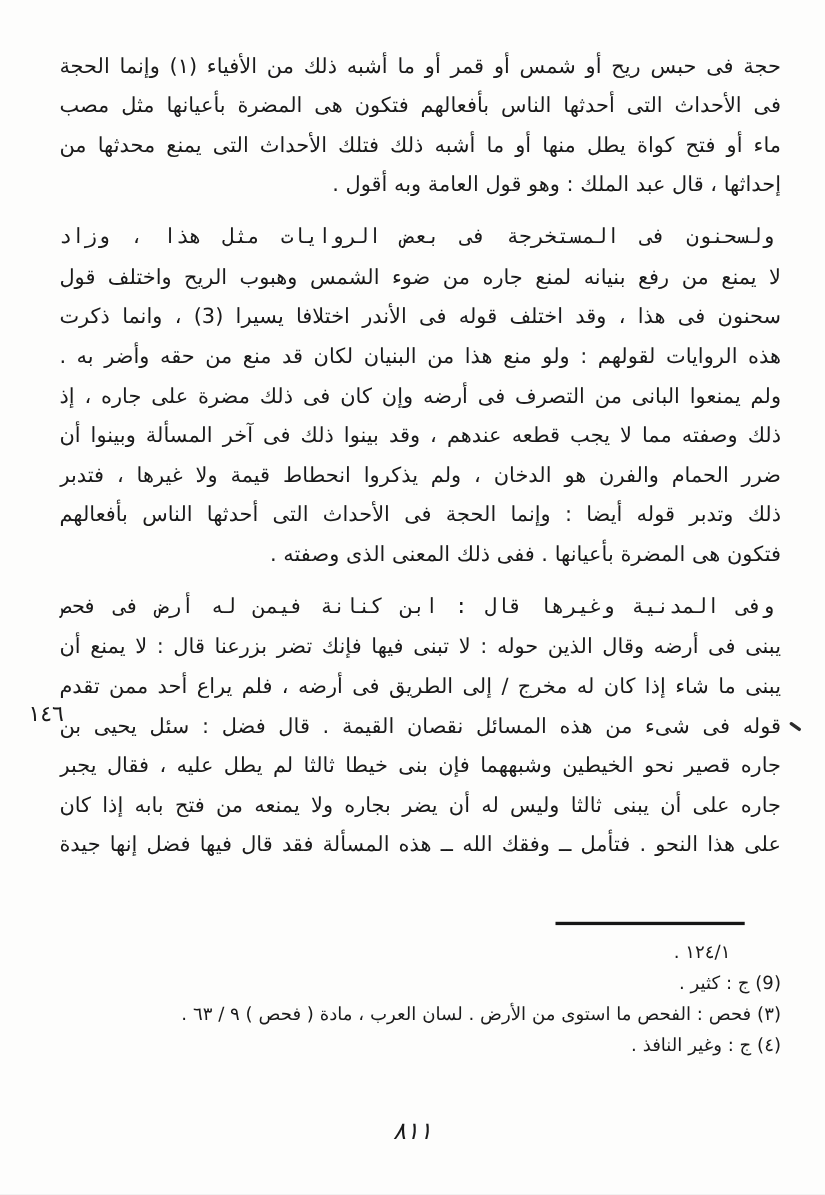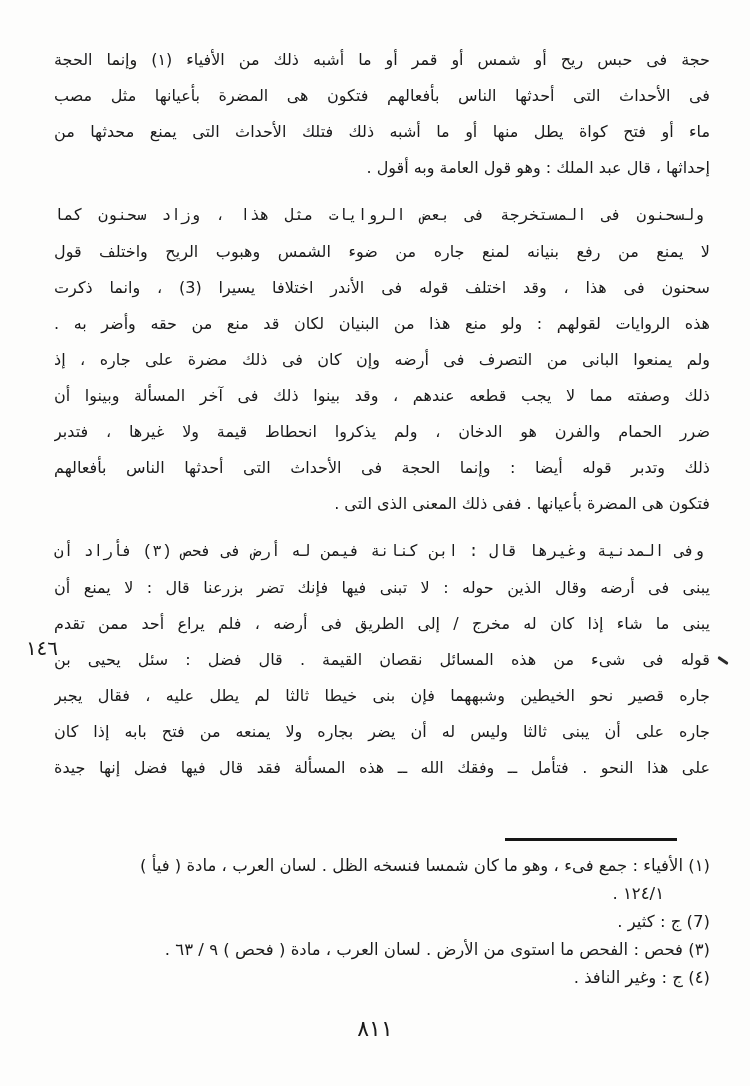--- a/index.html
+++ b/index.html
@@ -17,21 +17,21 @@
     overflow: hidden;
     margin: 0 auto;
   }
   
   .body-text {
     position: absolute;
     top: 42px;
     right: 40px;
     left: 54px;
     direction: rtl;
-    font-size: 16px;
+    font-size: 19px;
     line-height: 36px;
     text-align: right;
   }
   .body-line {
     height: 36px;
     overflow: hidden;
     white-space: nowrap;
   }
   .body-line.j {
     white-space: normal;
@@ -91,20 +91,21 @@
   
   .page-number {
     position: absolute;
     top: 1016px;
     left: 0;
     right: 0;
     text-align: center;
     font-size: 22px;
     direction: rtl;
     letter-spacing: 2px;
+    font-style: italic;
   }
 </style>
 </head>
 <body>
 
 <div class="page">
 
   <div class="margin-folio">١٤٦</div>
 
   <div class="ink-speck"></div>
@@ -115,35 +116,34 @@
       <div class="body-line j">ماء أو فتح كواة يطل منها أو ما أشبه ذلك فتلك الأحداث التى يمنع محدثها من</div>
       <div class="body-line">إحداثها ، قال عبد الملك : وهو قول العامة وبه أقول .</div>
       <div class="body-line j ind pgap">ولسحنون فى المستخرجة فى بعض الروايات مثل هذا ، وزاد سحنون كما</div>
       <div class="body-line j">لا يمنع من رفع بنيانه لمنع جاره من ضوء الشمس وهبوب الريح واختلف قول</div>
       <div class="body-line j">سحنون فى هذا ، وقد اختلف قوله فى الأندر اختلافا يسيرا (3) ، وانما ذكرت</div>
       <div class="body-line j">هذه الروايات لقولهم : ولو منع هذا من البنيان لكان قد منع من حقه وأضر به .</div>
       <div class="body-line j">ولم يمنعوا البانى من التصرف فى أرضه وإن كان فى ذلك مضرة على جاره ، إذ</div>
       <div class="body-line j">ذلك وصفته مما لا يجب قطعه عندهم ، وقد بينوا ذلك فى آخر المسألة وبينوا أن</div>
       <div class="body-line j">ضرر الحمام والفرن هو الدخان ، ولم يذكروا انحطاط قيمة ولا غيرها ، فتدبر</div>
       <div class="body-line j">ذلك وتدبر قوله أيضا : وإنما الحجة فى الأحداث التى أحدثها الناس بأفعالهم</div>
-      <div class="body-line">فتكون هى المضرة بأعيانها . ففى ذلك المعنى الذى التى .</div>
+      <div class="body-line">فتكون هى المضرة بأعيانها . ففى ذلك المعنى الذى وصفته .</div>
       <div class="body-line j ind pgap">وفى المدنية وغيرها قال : ابن كنانة فيمن له أرض فى فحص (٣) فأراد أن</div>
       <div class="body-line j">يبنى فى أرضه وقال الذين حوله : لا تبنى فيها فإنك تضر بزرعنا قال : لا يمنع أن</div>
       <div class="body-line j">يبنى ما شاء إذا كان له مخرج / إلى الطريق فى أرضه ، فلم يراع أحد ممن تقدم</div>
       <div class="body-line j">قوله فى شىء من هذه المسائل نقصان القيمة .  قال فضل : سئل يحيى بن</div>
       <div class="body-line j">جاره قصير نحو الخيطين وشبههما فإن بنى خيطا ثالثا لم يطل عليه ، فقال يجبر</div>
       <div class="body-line j">جاره على أن يبنى ثالثا وليس له أن يضر بجاره ولا يمنعه من فتح بابه إذا  كان</div>
       <div class="body-line j">على هذا النحو . فتأمل ــ وفقك الله ــ هذه المسألة فقد قال فيها فضل إنها جيدة</div>
     </div>
 
   <div class="fn-rule"></div>
 
   <div class="footnotes">
-      <div class="fn-line">(١) الأفياء : جمع فىء ، وهو ما كان شمسا فنسخه الظل . لسان العرب ،  مادة ( فيأ )</div>
       <div class="fn-line cont">١٢٤/١ .</div>
-      <div class="fn-line">(7) ج : كثير .</div>
+      <div class="fn-line">(9) ج : كثير .</div>
       <div class="fn-line">(٣) فحص : الفحص ما استوى من الأرض . لسان العرب ، مادة ( فحص ) ٩ / ٦٣ .</div>
       <div class="fn-line">(٤) ج : وغير النافذ .</div>
     </div>
 
   <div class="page-number">٨١١</div>
 
 </div>
 
 </body></html>

